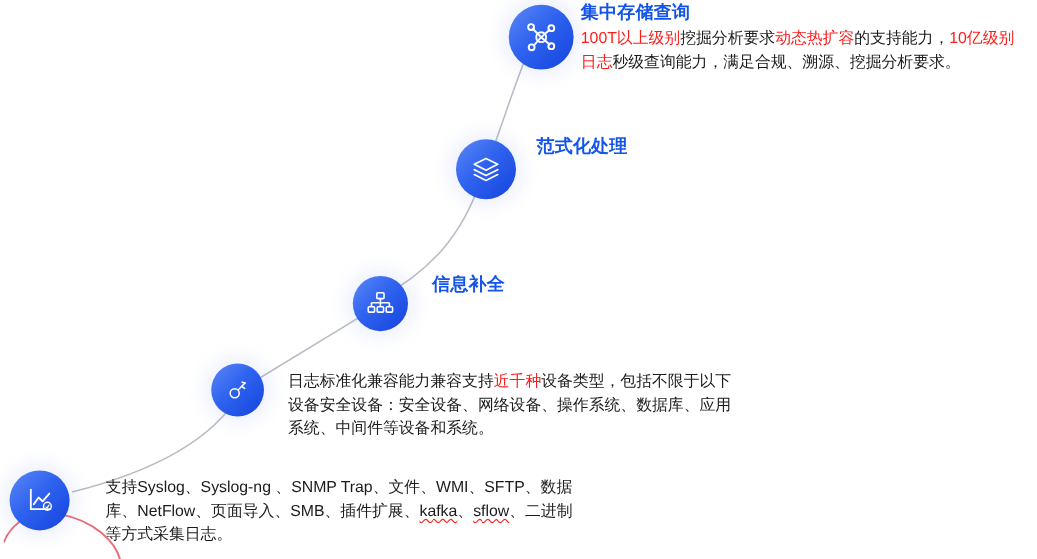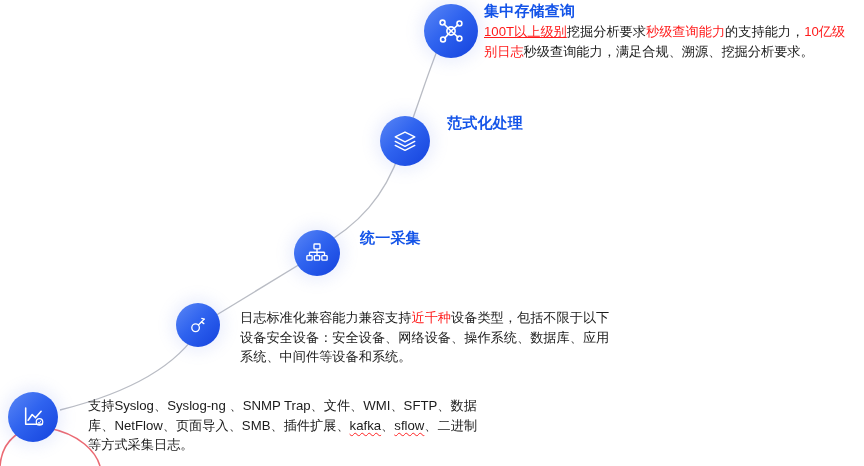--- a/index.html
+++ b/index.html
@@ -9,20 +9,21 @@
   }
   body {
     font-family: "Liberation Sans", "DejaVu Sans", sans-serif;
   }
   #canvas {
     position: relative;
     width: 864px;
     height: 466px;
     background: #ffffff;
     overflow: hidden;
+    border-radius: 27px;
   }
   .connector-layer {
     position: absolute;
     left: 0; top: 0;
     width: 864px; height: 466px;
     pointer-events: none;
   }
   .icon-circle {
     position: absolute;
     border-radius: 50%;
@@ -51,21 +52,20 @@
     font-size: 13.2px;
     line-height: 19.5px;
     margin: 0;
     font-weight: 500;
   }
   .hl {
     color: #ff1a1a;
   }
   .hl-u {
     color: #ff1a1a;
-    text-decoration: underline;
     text-decoration-color: #ff1a1a;
   }
   .sp-err {
     text-decoration: underline wavy #ff2222;
     text-decoration-thickness: 1px;
     text-underline-offset: 2px;
     text-align: center;
   }
   .block-title.tight { margin-bottom: 1px; }
 </style>
@@ -90,21 +90,21 @@
       <line x1="16" y1="16" x2="24" y2="23"></line>
       <circle cx="16" cy="16" r="4.4" fill="none"></circle>
       <circle cx="7" cy="7" r="2.6" fill="none"></circle>
       <circle cx="25" cy="8" r="2.6" fill="none"></circle>
       <circle cx="7.5" cy="25" r="2.6" fill="none"></circle>
       <circle cx="25" cy="24" r="2.6" fill="none"></circle>
     </svg>
   </div>
   <div class="block" style="left:484px; top:1px; width:372px;">
     <div class="block-title">集中存储查询</div>
-    <div class="block-body"><span class="hl-u">100T以上级别</span><span>挖掘分析要求</span><span class="hl">秒级查询能力</span><span>的支持能力，</span><span class="hl">10亿级别日志</span><span>秒级查询能力，满足合规、溯源、挖掘分析要求。</span></div>
+    <div class="block-body"><span class="hl-u">100T以上级别</span><span>挖掘分析要求</span><span class="hl">动态热扩容</span><span>的支持能力，</span><span class="hl">10亿级别日志</span><span>秒级查询能力，满足合规、溯源、挖掘分析要求。</span></div>
   </div>
 
   <div class="icon-circle" style="left:380px; top:116px; width:50px; height:50px;">
     <svg width="26" height="26" viewBox="0 0 32 32" fill="none" stroke="#ffffff" stroke-width="1.8" stroke-linejoin="round" stroke-linecap="round">
       <path d="M16 5 L28 11 L16 17 L4 11 Z"></path>
       <path d="M4 16.5 L16 22.5 L28 16.5"></path>
       <path d="M4 21.5 L16 27.5 L28 21.5"></path>
     </svg>
   </div>
   <div class="block" style="left:447px; top:113px; width:394px;">
@@ -114,21 +114,21 @@
   <div class="icon-circle" style="left:294px; top:230px; width:46px; height:46px;">
     <svg width="24" height="24" viewBox="0 0 32 32" fill="none" stroke="#ffffff" stroke-width="1.8" stroke-linejoin="round">
       <rect x="12" y="4" width="8" height="6.5" rx="1"></rect>
       <path d="M16 10.5 L16 15 M6 15 L26 15 M6 15 L6 19.5 M16 15 L16 19.5 M26 15 L26 19.5"></path>
       <rect x="2.5" y="19.5" width="7" height="6" rx="1"></rect>
       <rect x="12.5" y="19.5" width="7" height="6" rx="1"></rect>
       <rect x="22.5" y="19.5" width="7" height="6" rx="1"></rect>
     </svg>
   </div>
   <div class="block" style="left:360px; top:228px; width:390px;">
-    <div class="block-title tight">统一采集</div>
+    <div class="block-title tight">信息补全</div>
   </div>
 
   <div class="icon-circle" style="left:176px; top:303px; width:44px; height:44px;">
     <svg width="22" height="22" viewBox="0 0 32 32" fill="none" stroke="#ffffff" stroke-width="1.9" stroke-linecap="round">
       <circle cx="12.5" cy="20" r="5.5"></circle>
       <path d="M16.6 16 L25 7.5"></path>
       <path d="M21 11.5 L24.5 14"></path>
       <path d="M25 7.5 L21.5 6.5"></path>
     </svg>
   </div>

